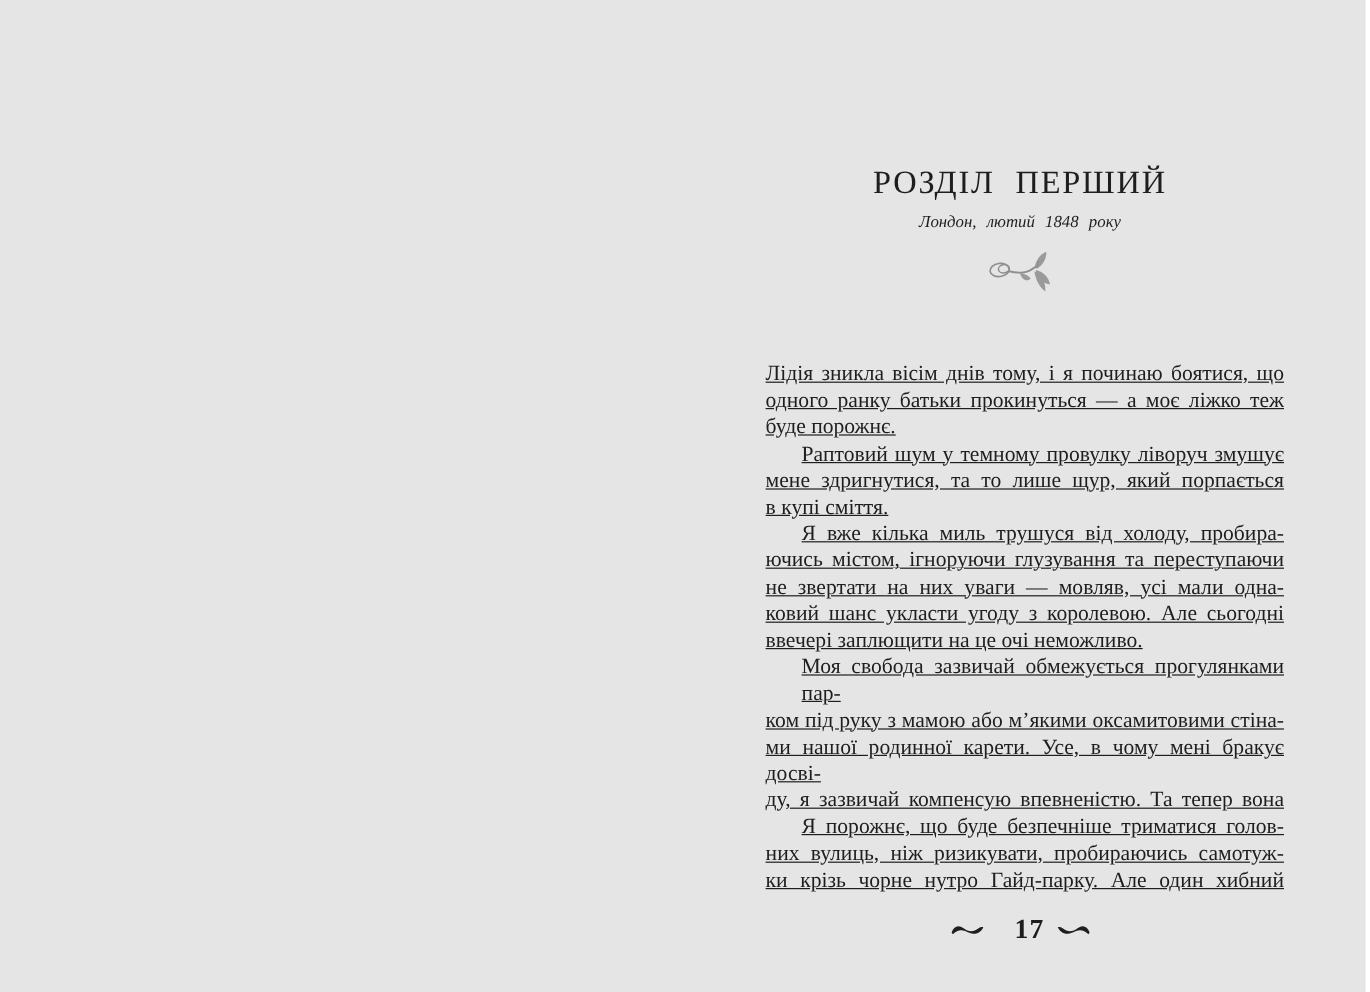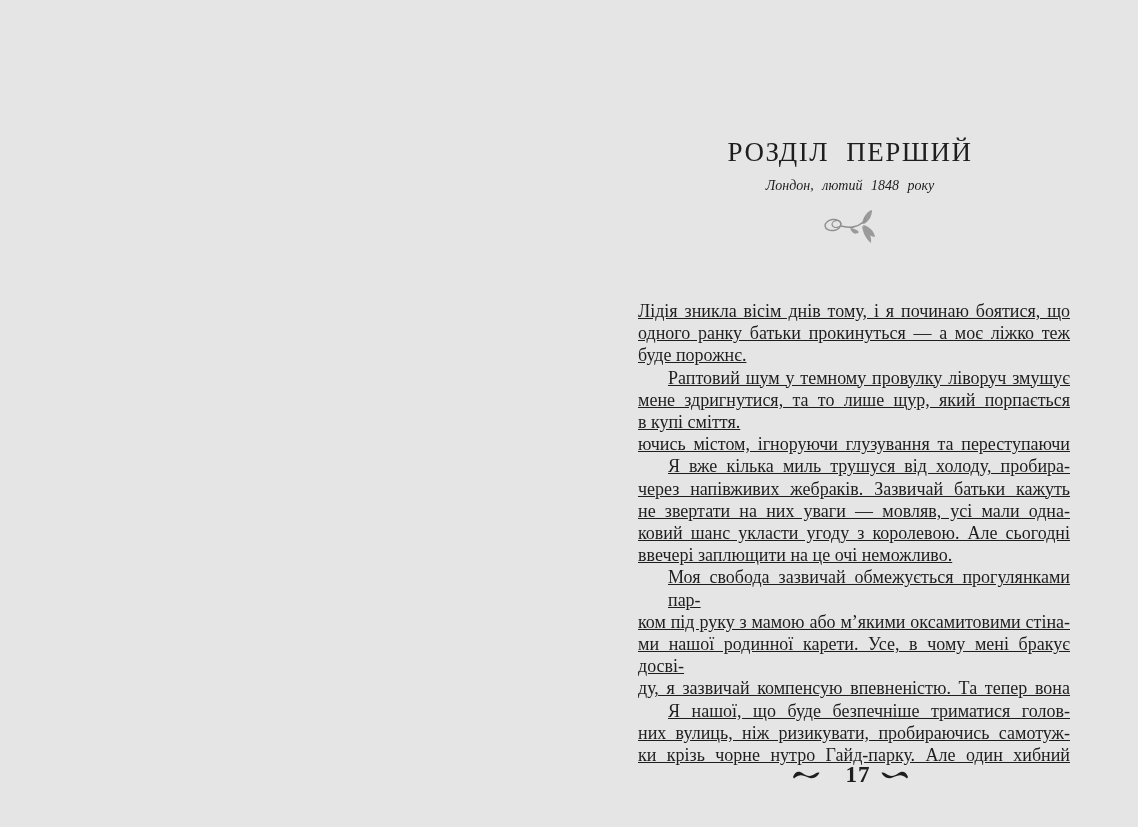--- a/index.html
+++ b/index.html
@@ -121,35 +121,34 @@
         <div class="line">Лідія зникла вісім днів тому, і я починаю боятися, що</div>
         <div class="line">одного ранку батьки прокинуться — а моє ліжко теж</div>
         <div class="line last">буде порожнє.</div>
       </div>
       <div class="paragraph">
         <div class="line indent">Раптовий шум у темному провулку ліворуч змушує</div>
         <div class="line">мене здригнутися, та то лише щур, який порпається</div>
         <div class="line last">в купі сміття.</div>
       </div>
       <div class="paragraph">
+        <div class="line indent">Я вже кілька миль трушуся від холоду, пробира-</div>
         <div class="line">ючись містом, ігноруючи глузування та переступаючи</div>
-        <div class="line indent">Я вже кілька миль трушуся від холоду, пробира-</div>
-        <div class="line">через напівживих жебраків. Зазвичай батьки кажуть</div>
         <div class="line">не звертати на них уваги — мовляв, усі мали одна-</div>
         <div class="line">ковий шанс укласти угоду з королевою. Але сьогодні</div>
         <div class="line last">ввечері заплющити на це очі неможливо.</div>
       </div>
       <div class="paragraph">
         <div class="line indent">Моя свобода зазвичай обмежується прогулянками пар-</div>
         <div class="line">ком під руку з мамою або м’якими оксамитовими стіна-</div>
         <div class="line">ми нашої родинної карети. Усе, в чому мені бракує досві-</div>
         <div class="line">ду, я зазвичай компенсую впевненістю. Та тепер вона</div>
       </div>
       <div class="paragraph">
-        <div class="line indent">Я нашої, що буде безпечніше триматися голов-</div>
+        <div class="line indent">Я порожнє, що буде безпечніше триматися голов-</div>
         <div class="line">них вулиць, ніж ризикувати, пробираючись самотуж-</div>
         <div class="line">ки крізь чорне нутро Гайд-парку. Але один хибний</div>
       </div>
     </div>
 
   <div class="page-footer">
     <svg class="swash" width="30" height="14" viewBox="0 0 30 14" xmlns="http://www.w3.org/2000/svg">
       <path d="M2 9 C4 3.5 8 2.5 12 5.5 C16 8.5 20 9 24.5 5.5 C26 4.4 27.5 4.2 28.5 4.8 C27 8 24 10.5 20 10.2 C16 9.9 13.5 7 9.5 7.3 C6.5 7.5 4.5 9.5 3 10.5 Z" fill="#1e1e1e"></path>
     </svg>
     <span class="page-number">17</span>

